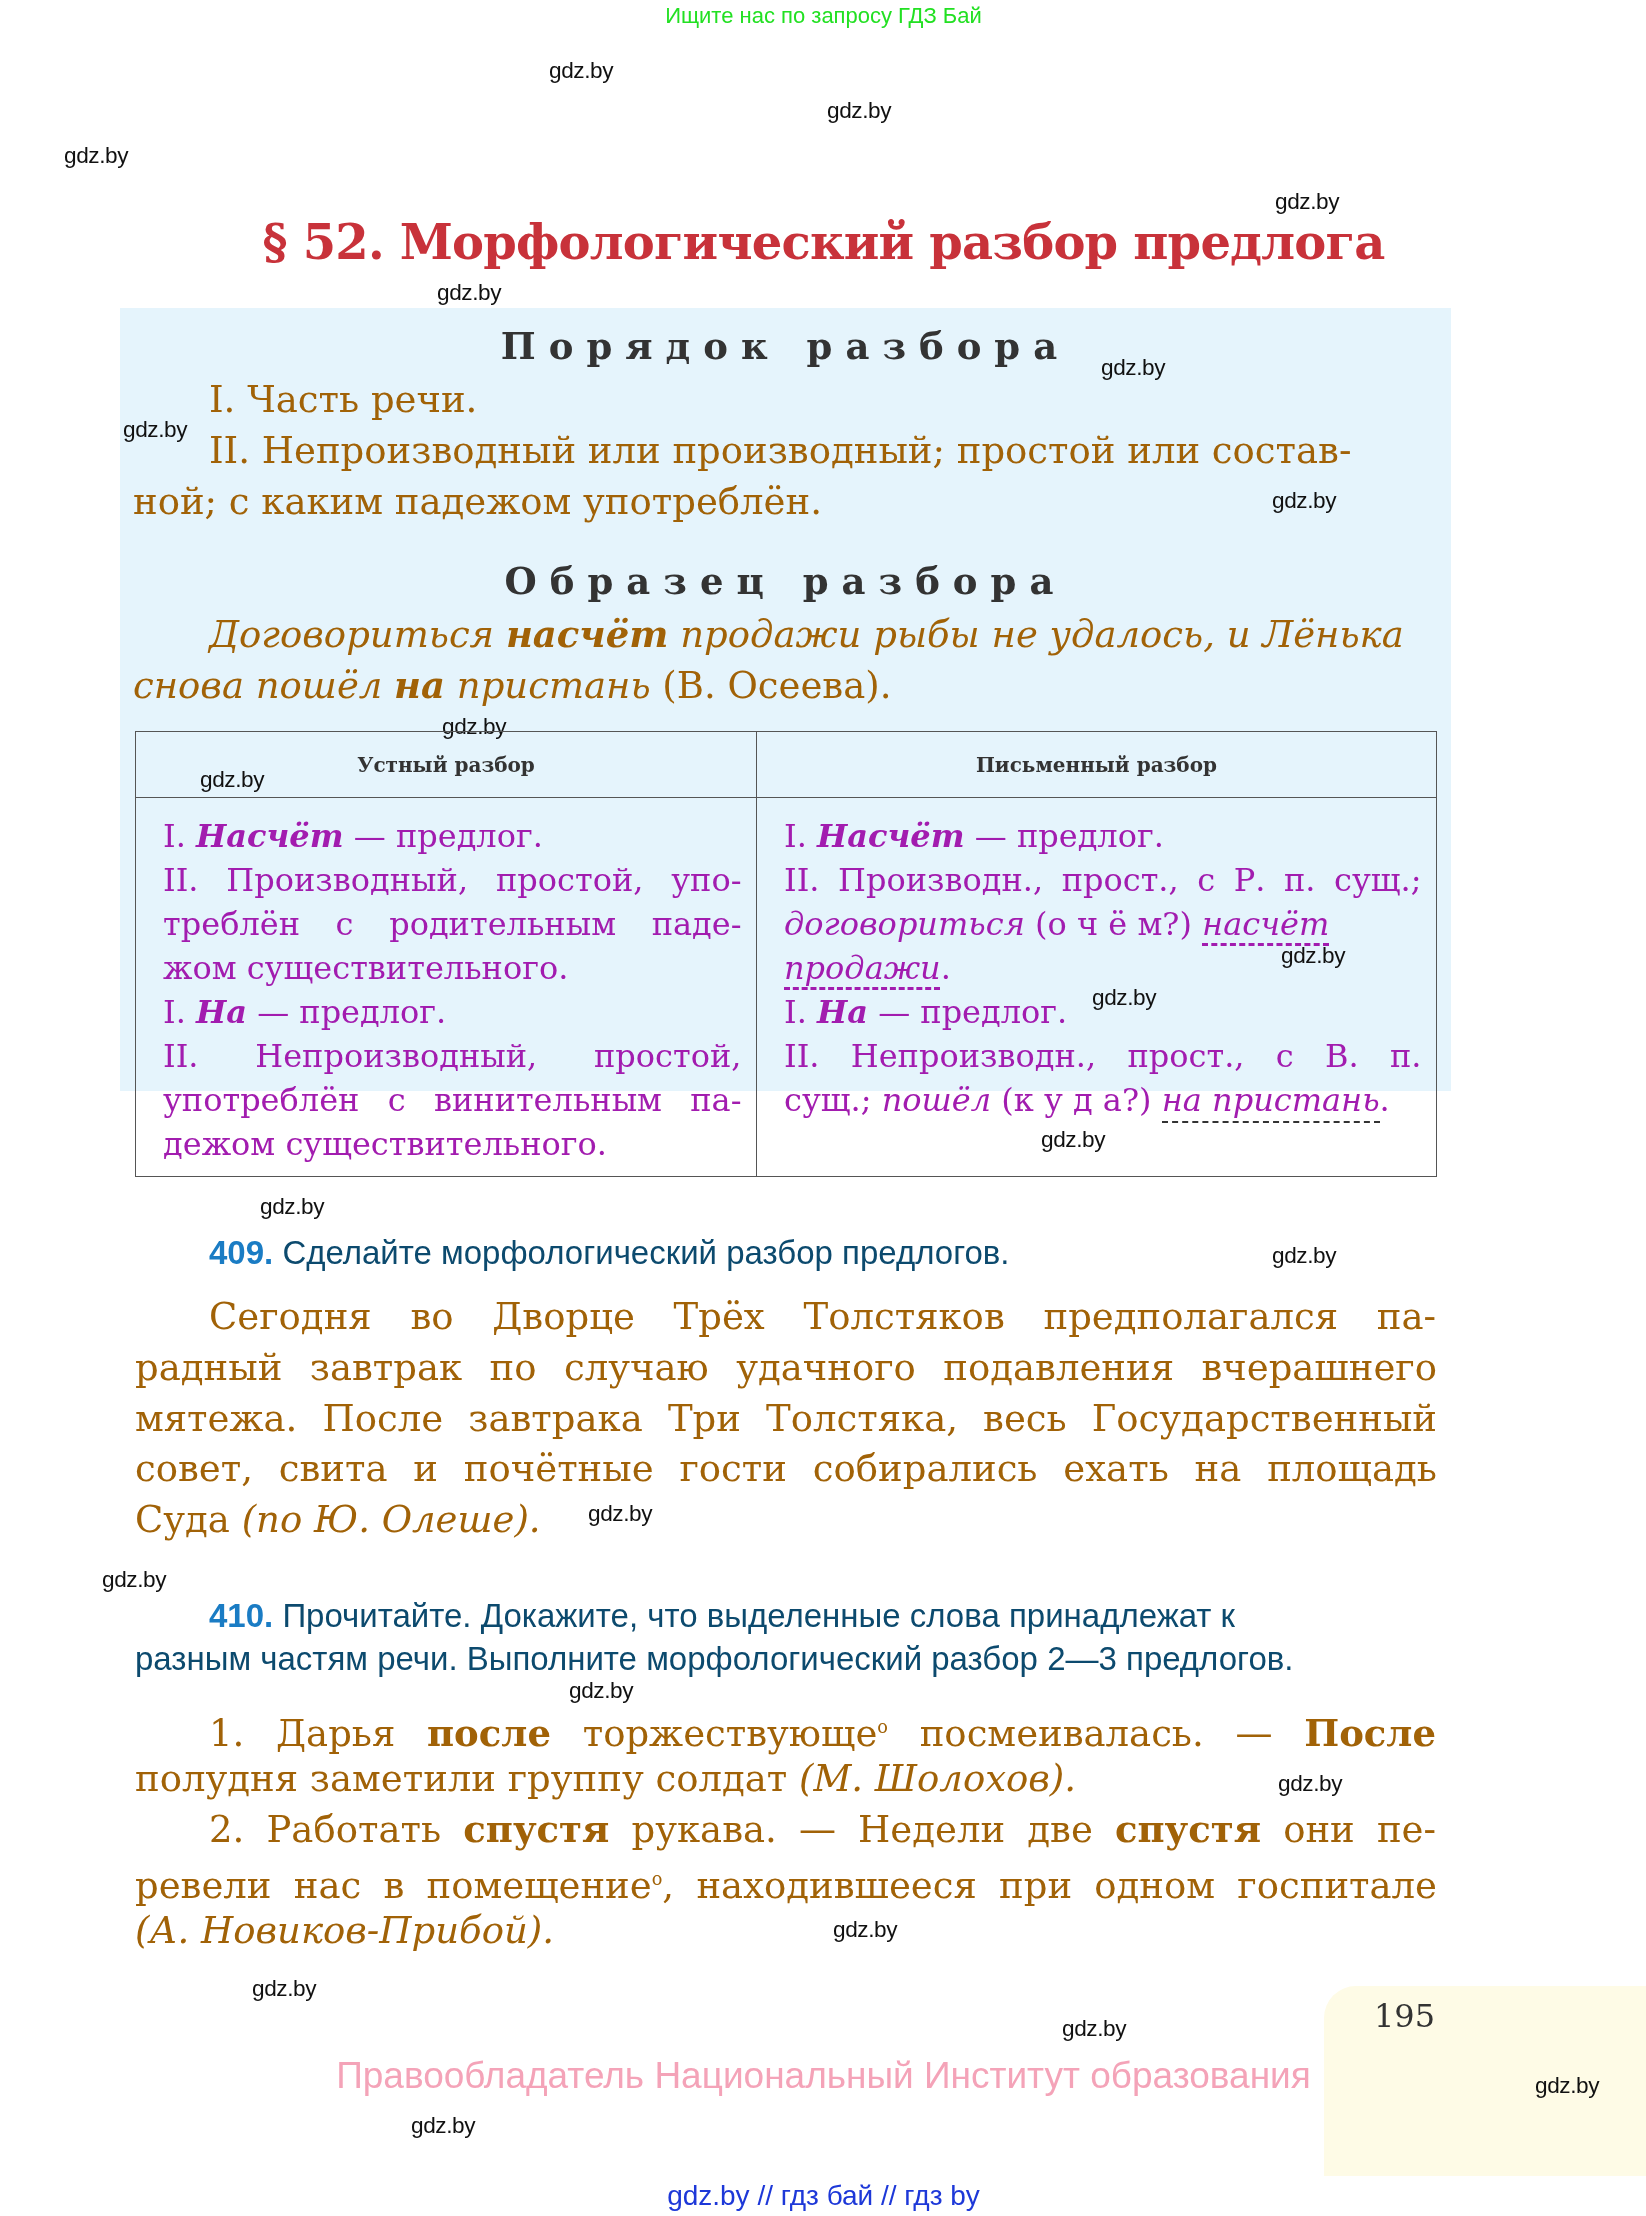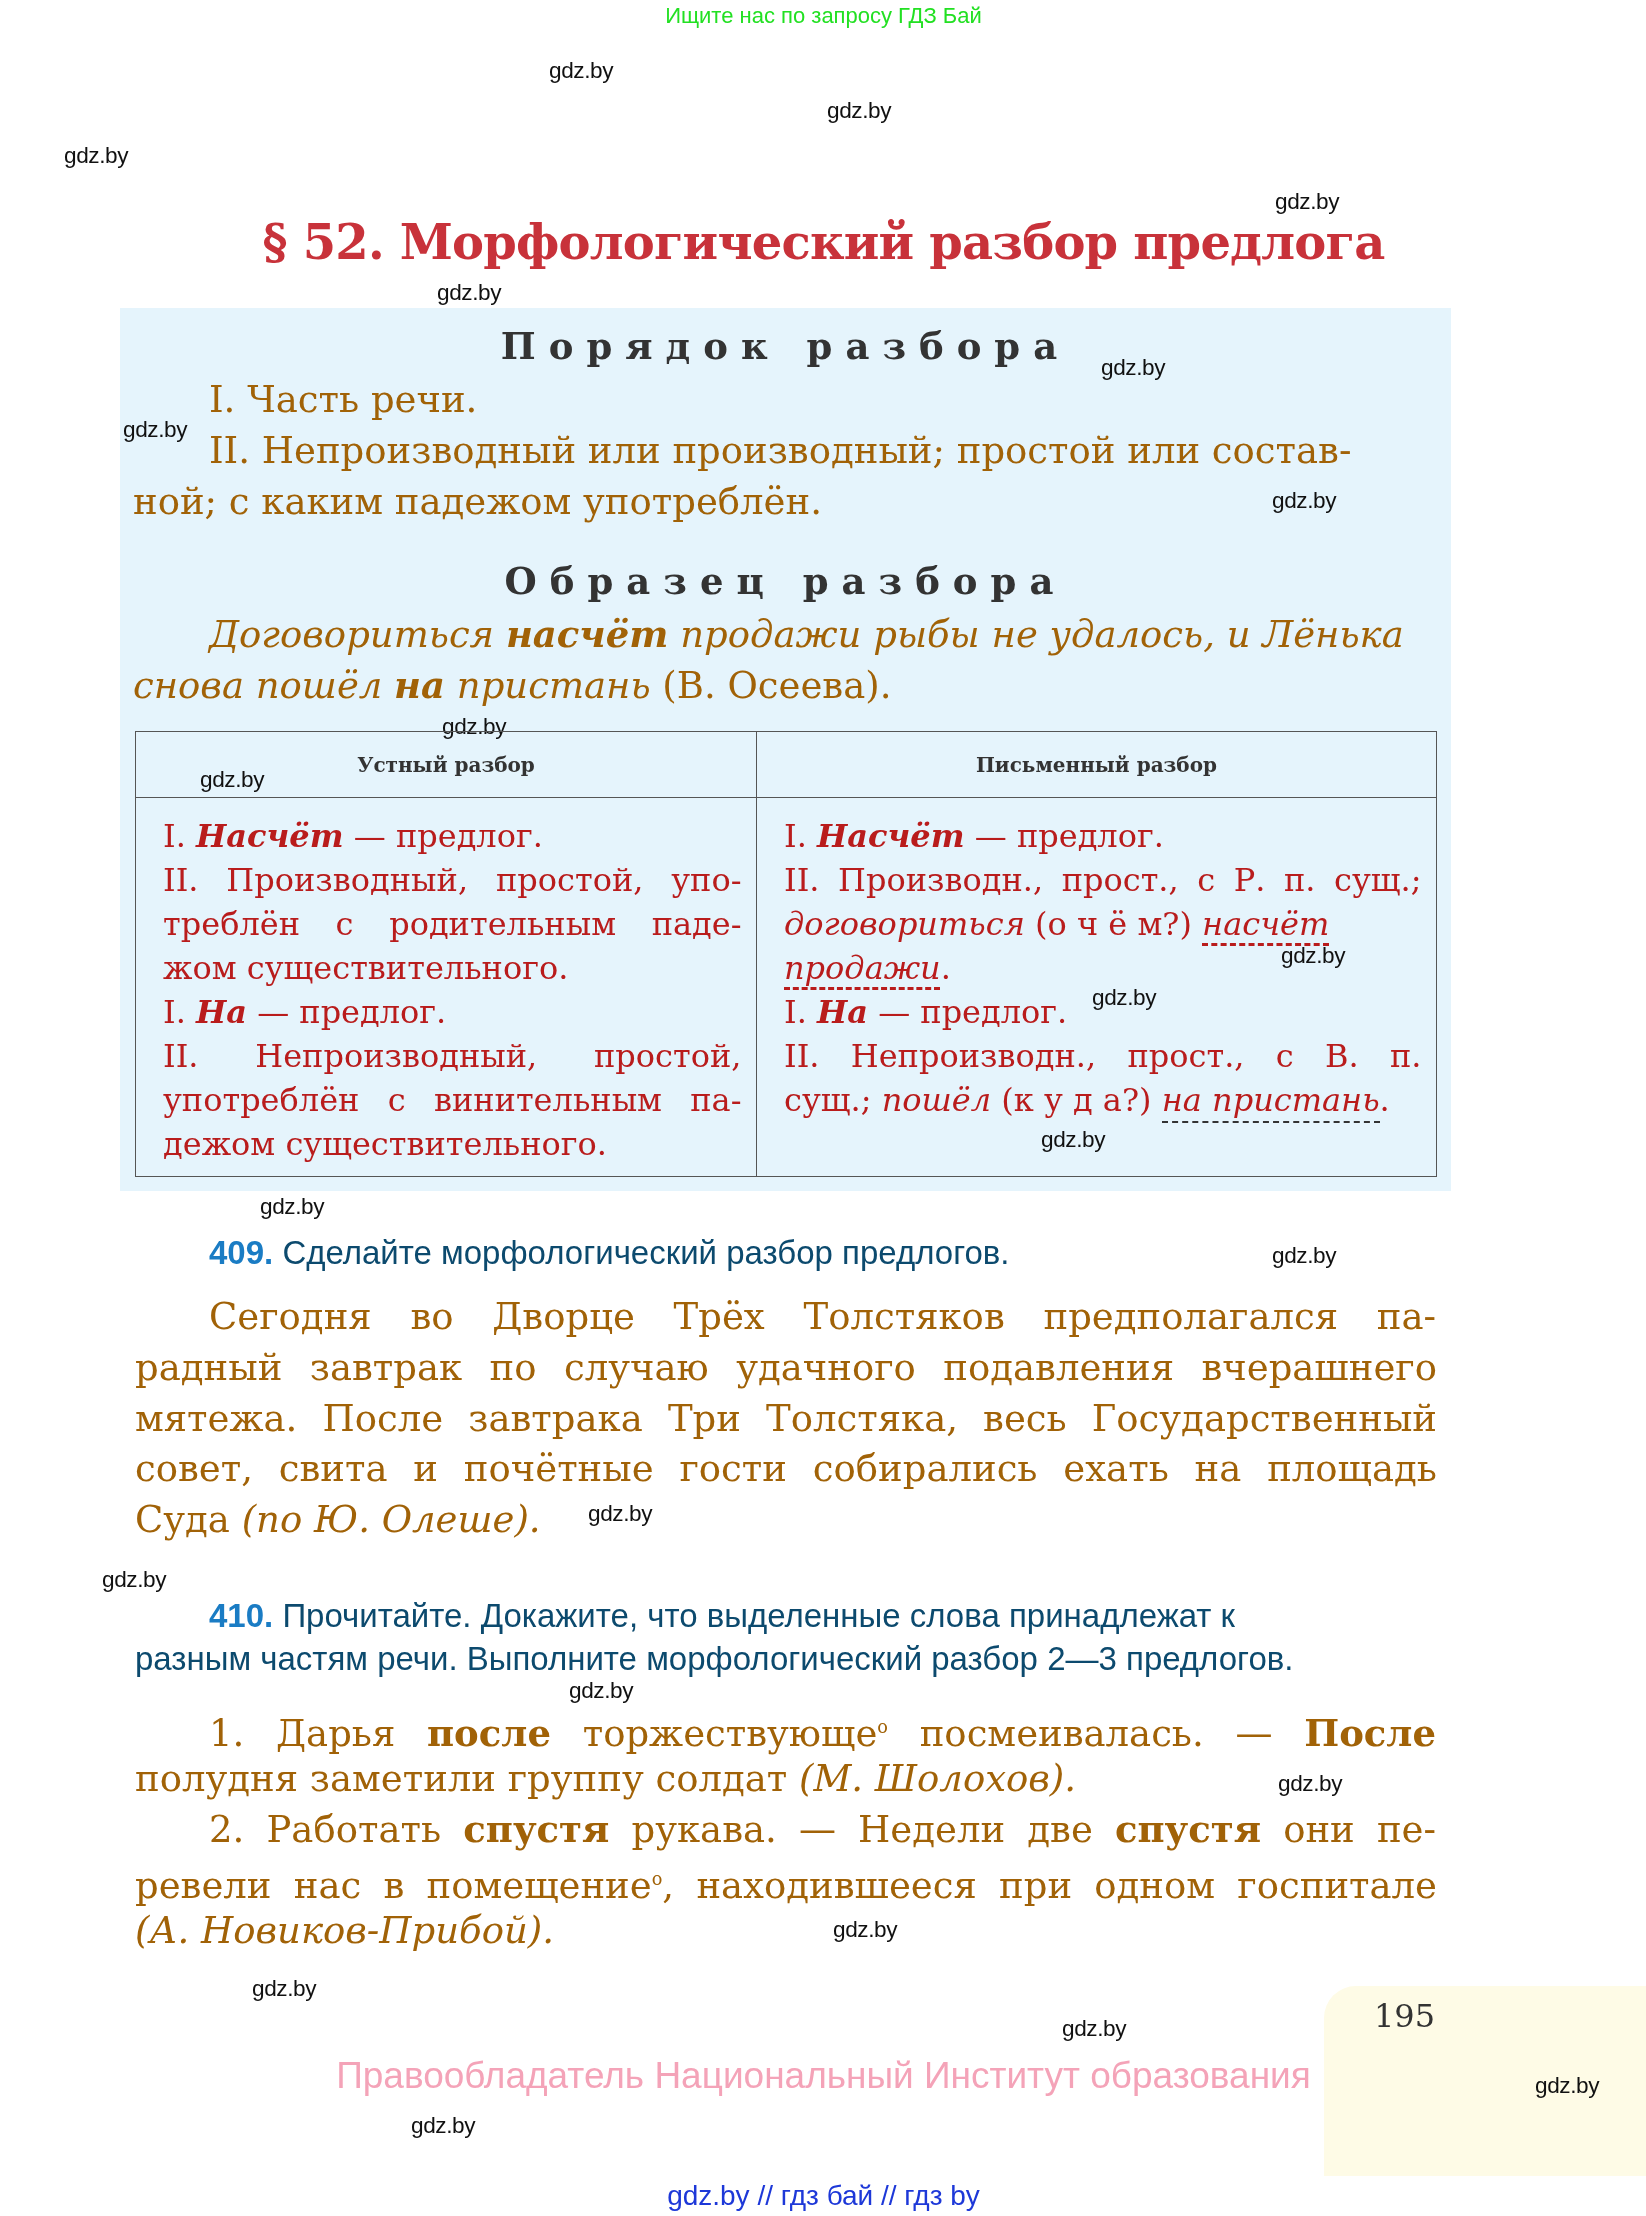--- a/index.html
+++ b/index.html
@@ -1,26 +1,26 @@
 <!DOCTYPE html>
 <html style="font-size:13px"><head>
 <meta charset="utf-8">
 <style>
   html,body{margin:0;padding:0;background:#fff;}
   body{width:1647px;height:2216px;position:relative;overflow:hidden;font-family:"DejaVu Serif","Liberation Serif",serif;color:#333;}
   .wm{position:absolute;font-family:"Liberation Sans",sans-serif;font-size:22.6px;color:#111;letter-spacing:-0.4px;}
   .top-note{position:absolute;top:3.2px;left:0;width:1647px;text-align:center;font-family:"Liberation Sans",sans-serif;font-size:22px;color:#22e022;}
   .title{position:absolute;top:214px;left:0;width:1647px;text-align:center;font-family:"DejaVu Serif",serif;font-weight:bold;font-size:48px;color:#c8323a;letter-spacing:-0.8px;}
-  .box{position:absolute;left:120px;top:308px;width:1331px;height:883px;background:#e5f4fc;}
+  .box{position:absolute;left:120px;top:308px;width:1331px;height:783px;background:#e5f4fc;}
   .spaced{position:absolute;left:0;width:100%;text-align:center;font-weight:bold;font-size:37px;letter-spacing:13px;color:#333;}
   .line{position:absolute;font-size:37px;line-height:51px;color:#a16207;white-space:nowrap;}
   .just{text-align:justify;text-align-last:justify;}
   table.pars{position:absolute;left:135px;top:731px;width:1302px;height:446px;border-collapse:collapse;font-size:32px;}
   table.pars th{border:1.6px solid #555;font-weight:bold;height:63px;font-size:20px;color:#333;}
-  table.pars td{border:1.6px solid #555;vertical-align:top;padding:16px 14.5px 0 27px;line-height:44px;color:#b91c1c;}
+  table.pars td{border:1.6px solid #555;vertical-align:top;padding:16px 14.5px 0 27px;line-height:44px;color:#a21caf;}
   table.pars td .tl{white-space:nowrap;display:block;}
   .tj{text-align:justify;text-align-last:justify;display:block;white-space:nowrap;}
   .dashed{text-decoration:underline;text-decoration-style:dashed;text-underline-offset:8px;}
   .dashdot{border-bottom:2.4px dashed #333;padding-bottom:1.6px;}
   .task-num{font-family:"Liberation Sans",sans-serif;font-weight:bold;color:#1a7cc4;}
   .task-text{font-family:"Liberation Sans",sans-serif;color:#0c4a6e;}
   .tline{position:absolute;font-size:34px;line-height:44px;white-space:nowrap;}
   .yellow{position:absolute;left:1324px;top:1986px;width:322px;height:190px;background:#fefbe6;border-top-left-radius:32px;}
   .pagenum{position:absolute;left:1374px;top:1997px;font-size:32px;color:#333;}
   .rights{position:absolute;top:2055px;left:0;width:1647px;text-align:center;font-family:"Liberation Sans",sans-serif;font-size:37px;color:#f4a3b8;}

